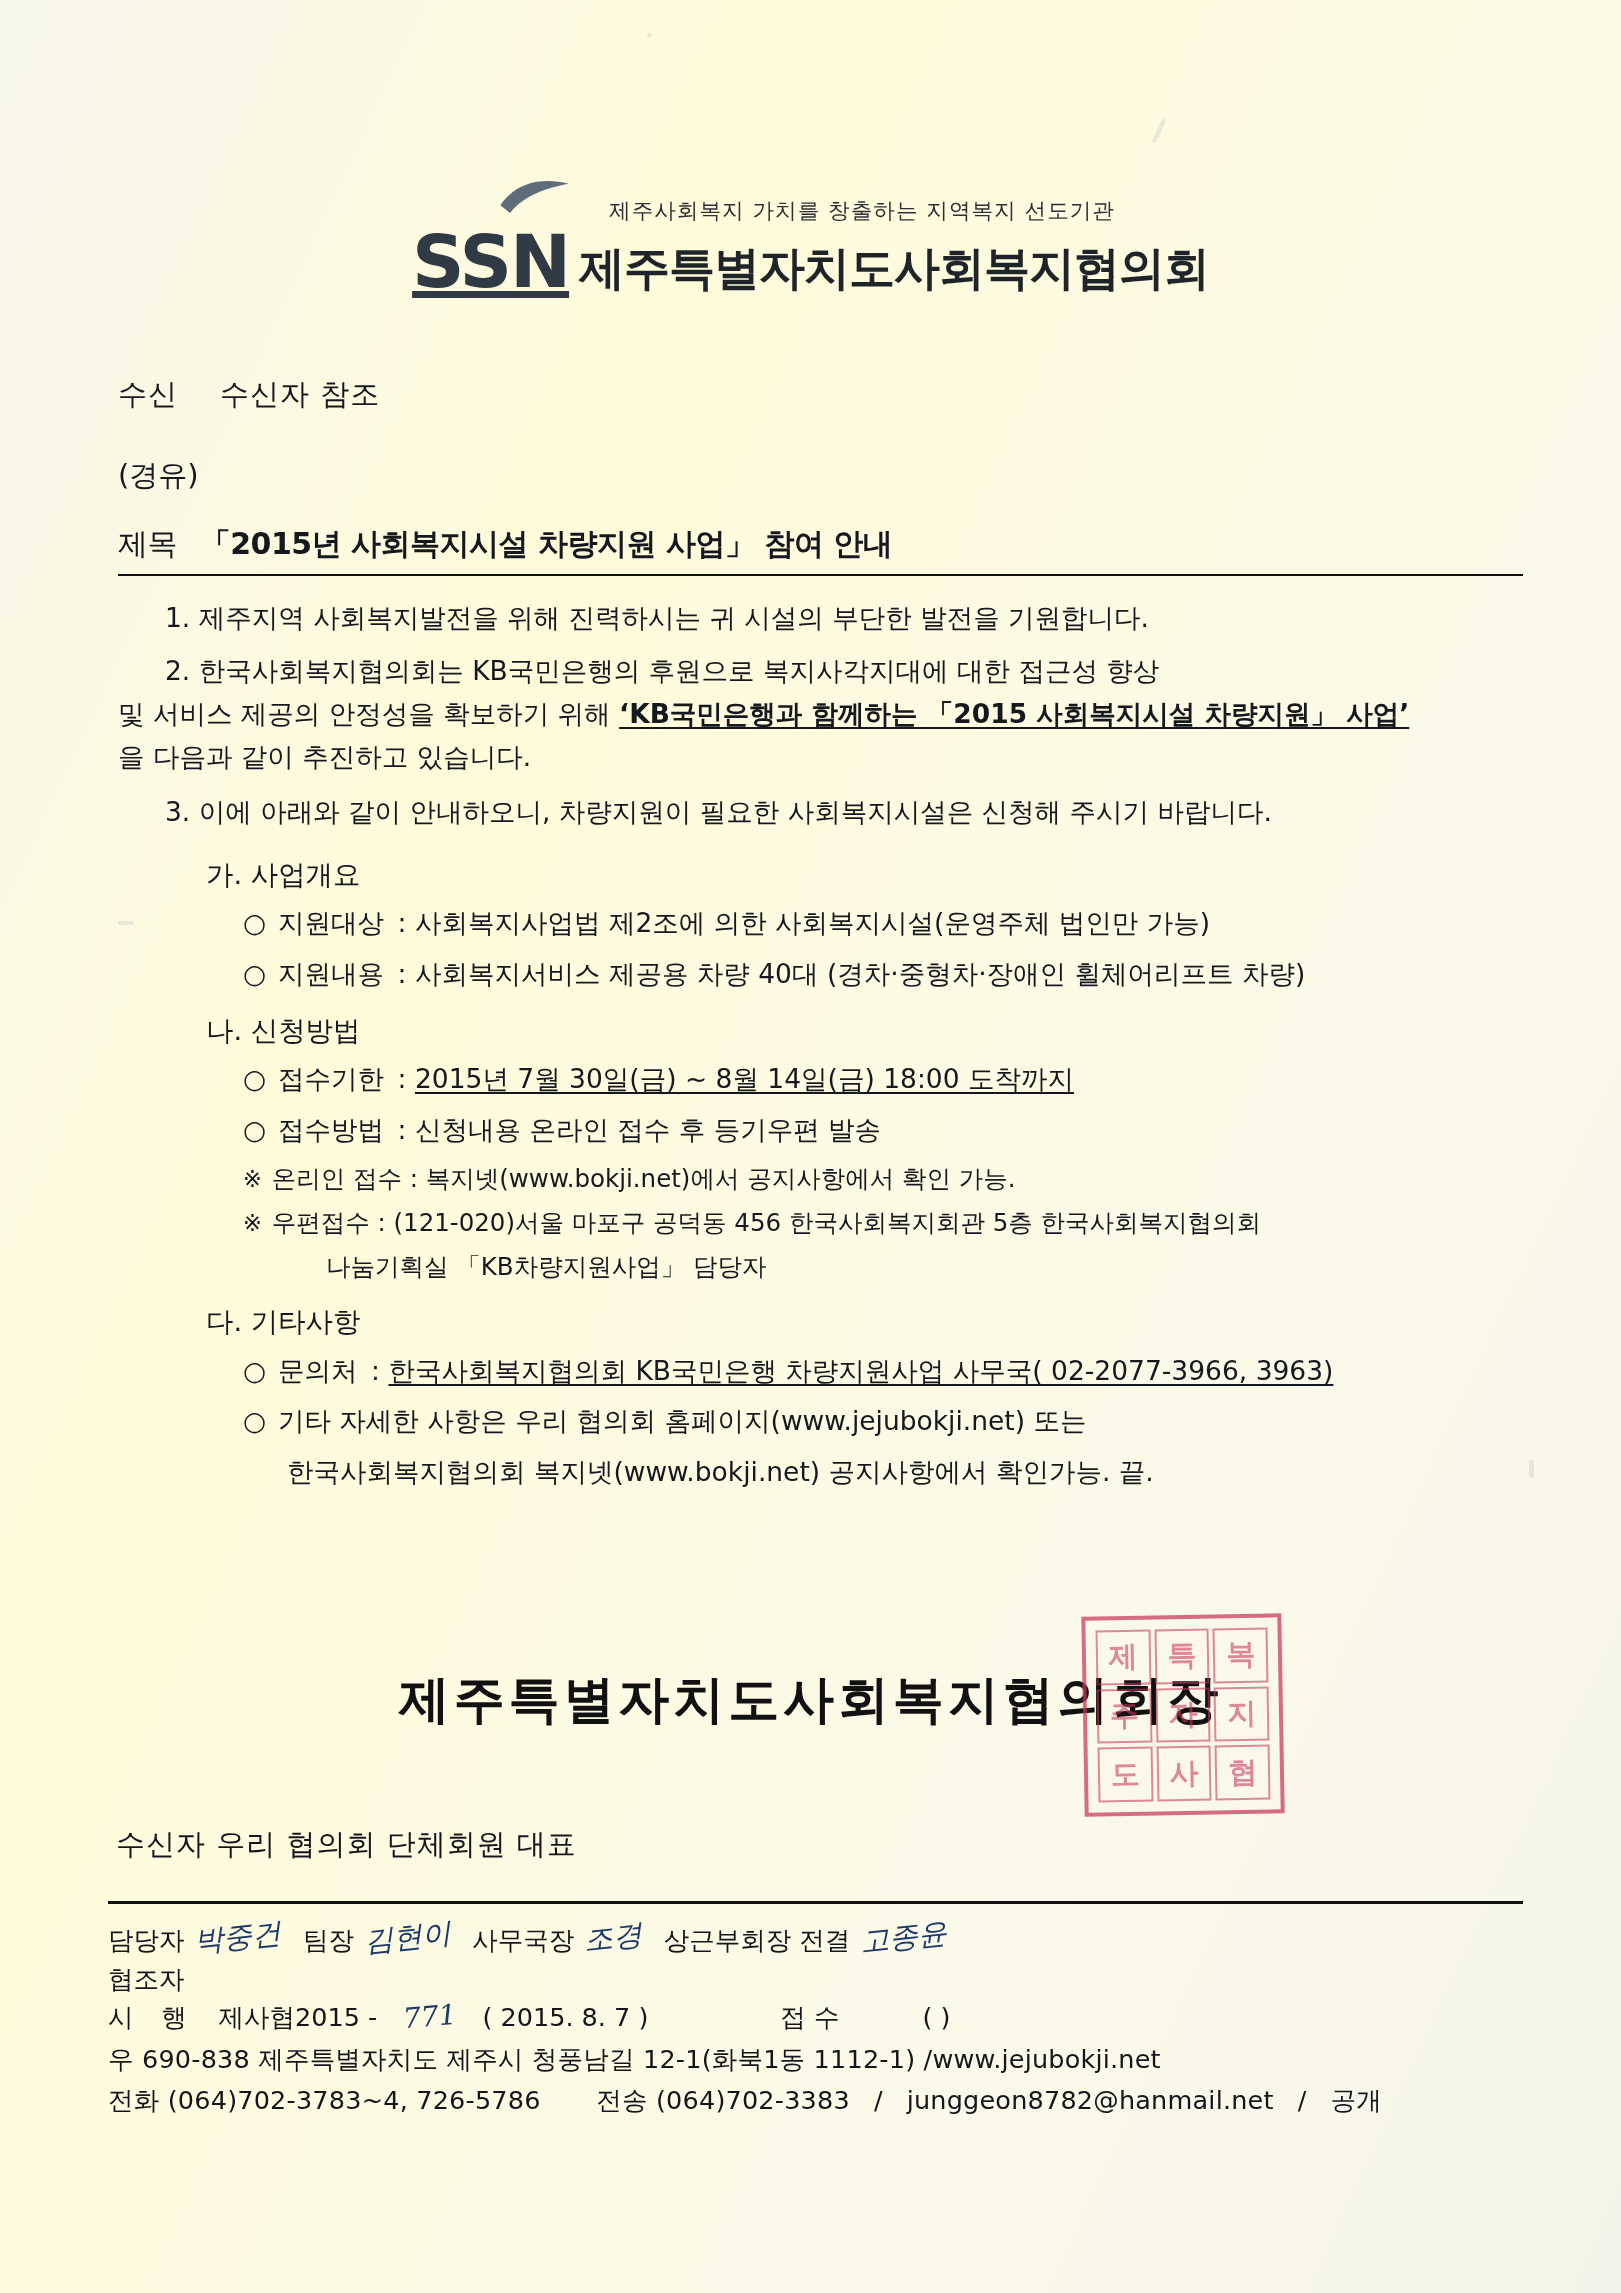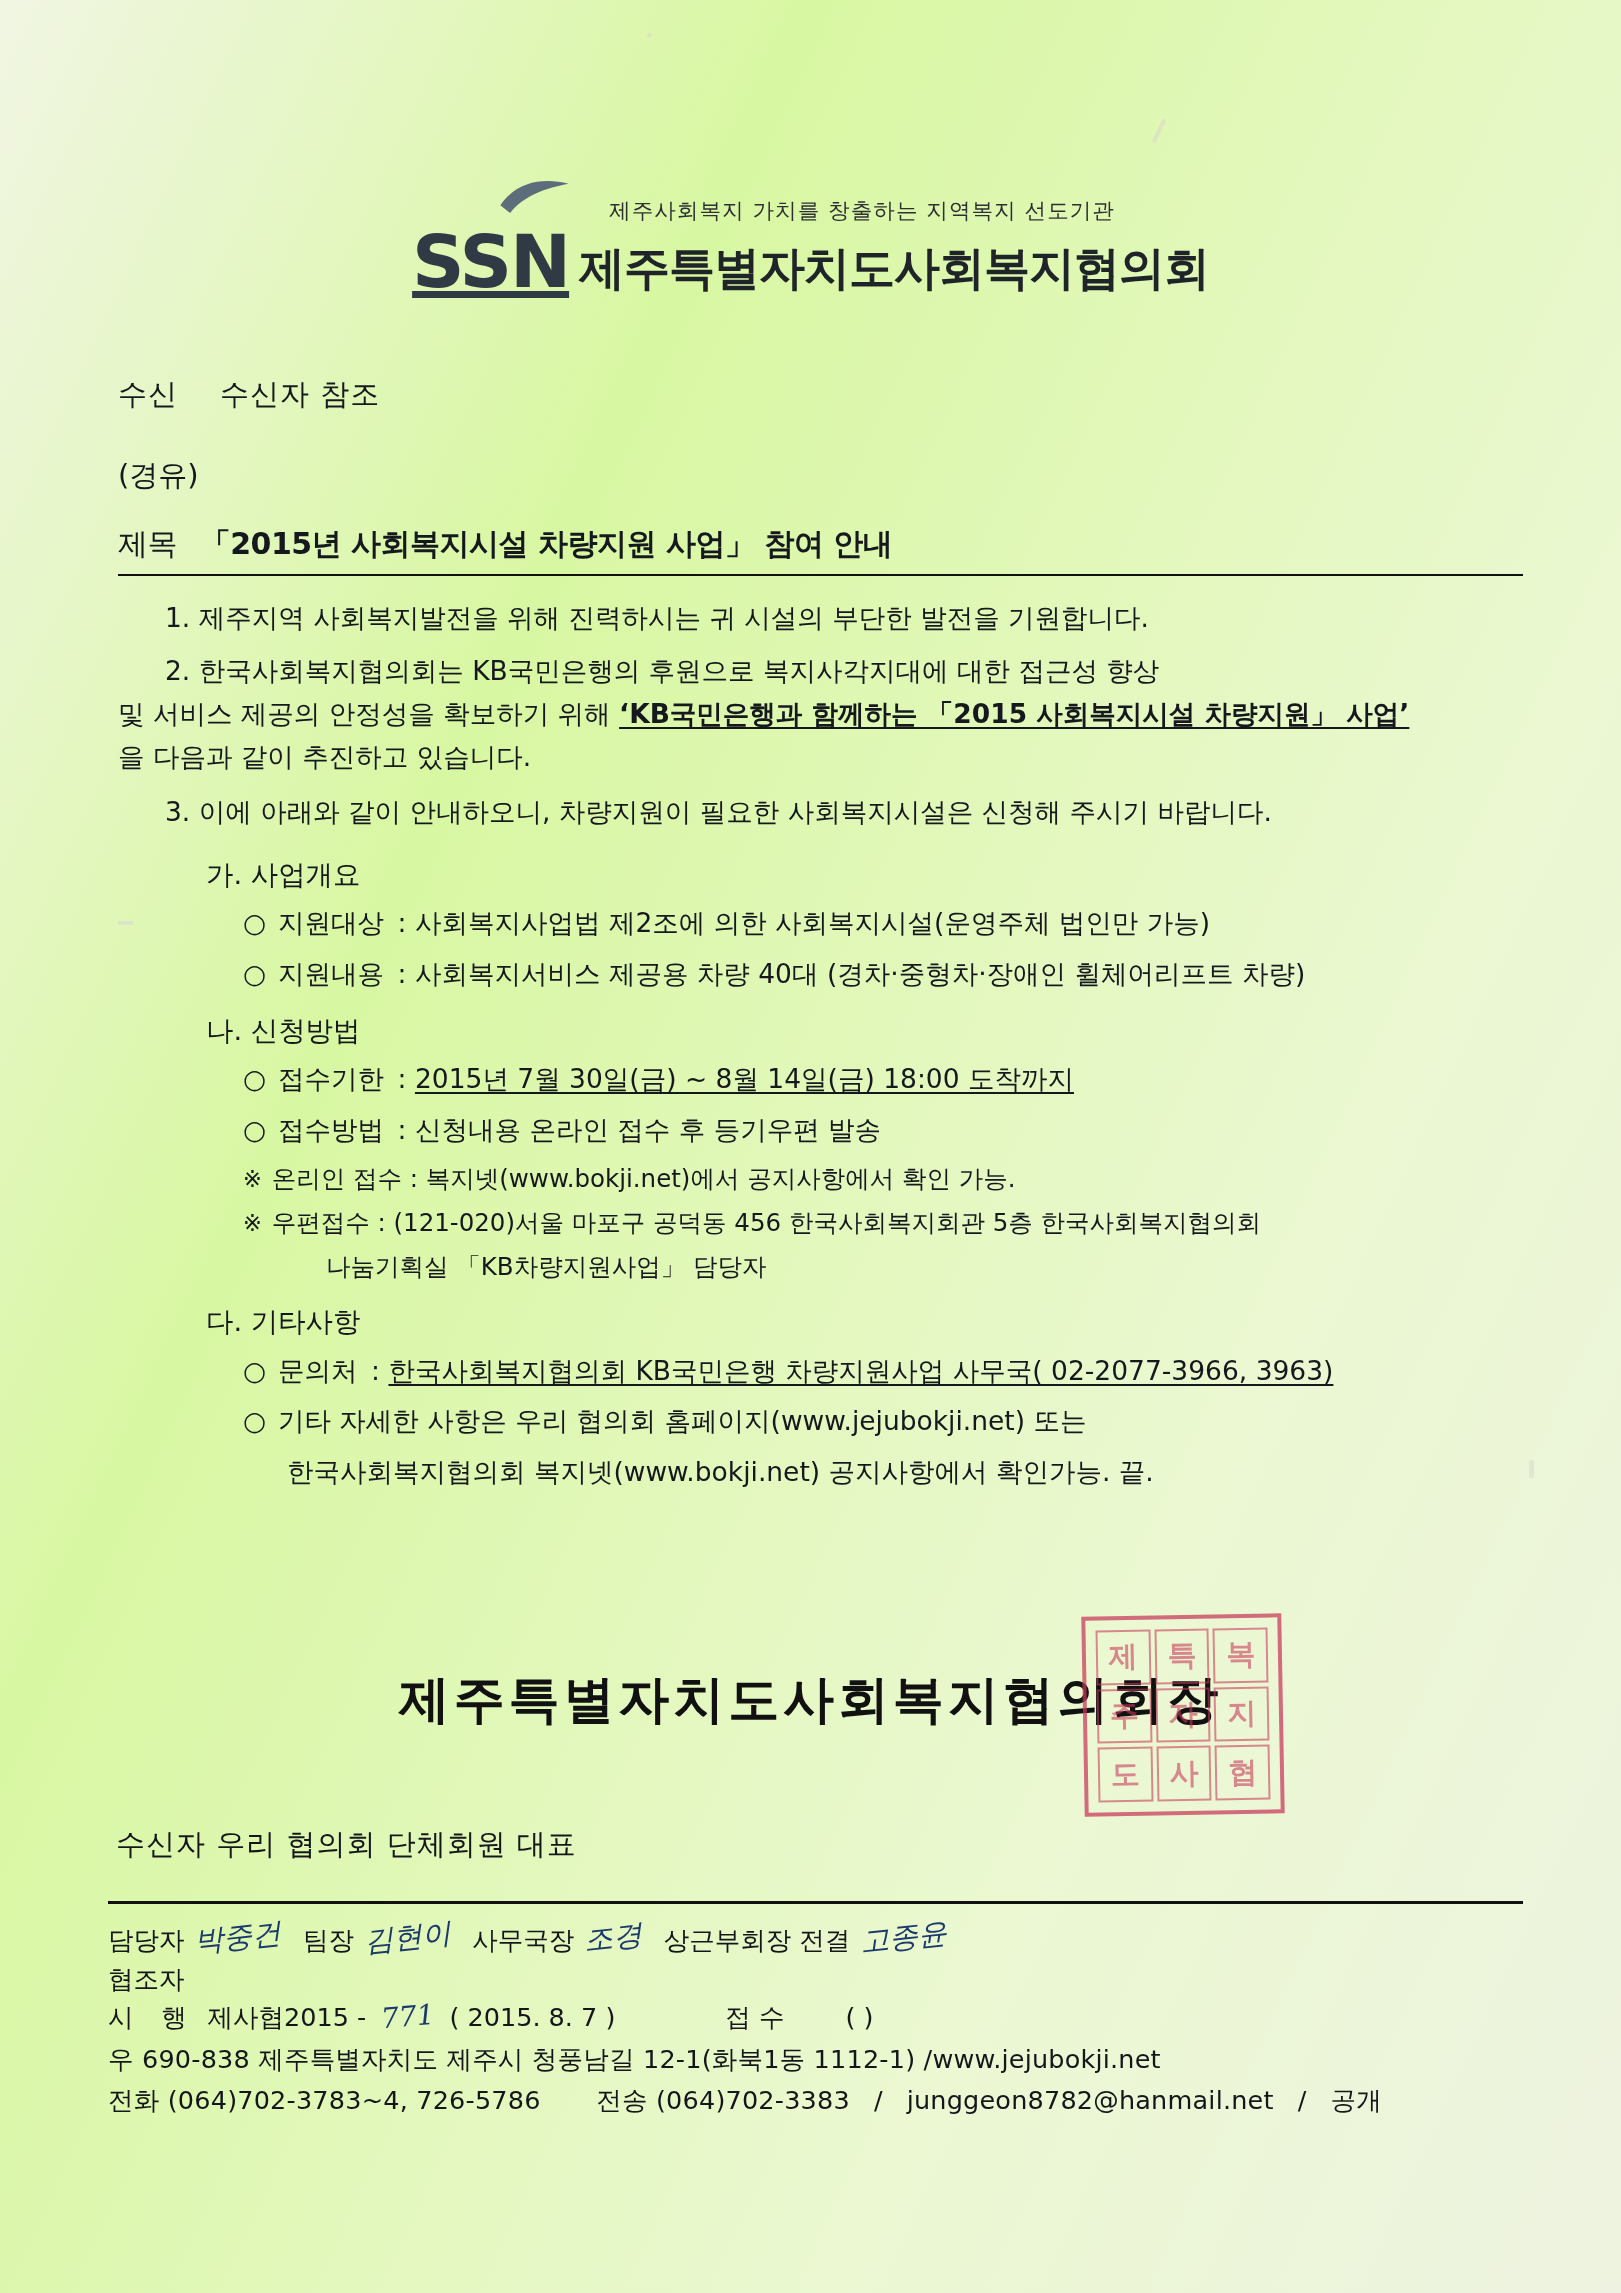--- a/index.html
+++ b/index.html
@@ -8,21 +8,21 @@
     background: #ffffff;
   }
   body {
     font-family: "DejaVu Sans", "Liberation Sans", sans-serif;
     color: #14161a;
   }
   .page {
     position: relative;
     width: 1621px;
     height: 2294px;
-    background: #bef264;
+    background: #fef9c3;
     overflow: hidden;
   }
   
   .paper-tint {
     position: absolute;
     inset: 0;
     background:
       linear-gradient(115deg, rgba(246,246,240,0.9) 0%, rgba(255,255,255,0.4) 30%, rgba(250,250,246,0.75) 70%, rgba(243,243,238,0.9) 100%);
     pointer-events: none;
   }
@@ -193,21 +193,21 @@
     color: #1b3a6b;
     transform: rotate(-6deg);
     margin: 0 21.6px 0 9.8px;
     white-space: nowrap;
   }
   .coop { font-size: 25.5px; margin-bottom: 3px; }
   .enforce {
     font-size: 25.5px;
     display: flex;
     align-items: baseline;
-    gap: 11px;
+    gap: 22px;
     flex-wrap: nowrap;
     margin-bottom: 7.8px;
   }
   .enforce .sp { letter-spacing: 9.8px; }
   .hand-num {
     font-family: "DejaVu Serif", serif;
     font-style: italic;
     color: #1b3a6b;
     font-size: 28px;
     transform: rotate(-5deg);

